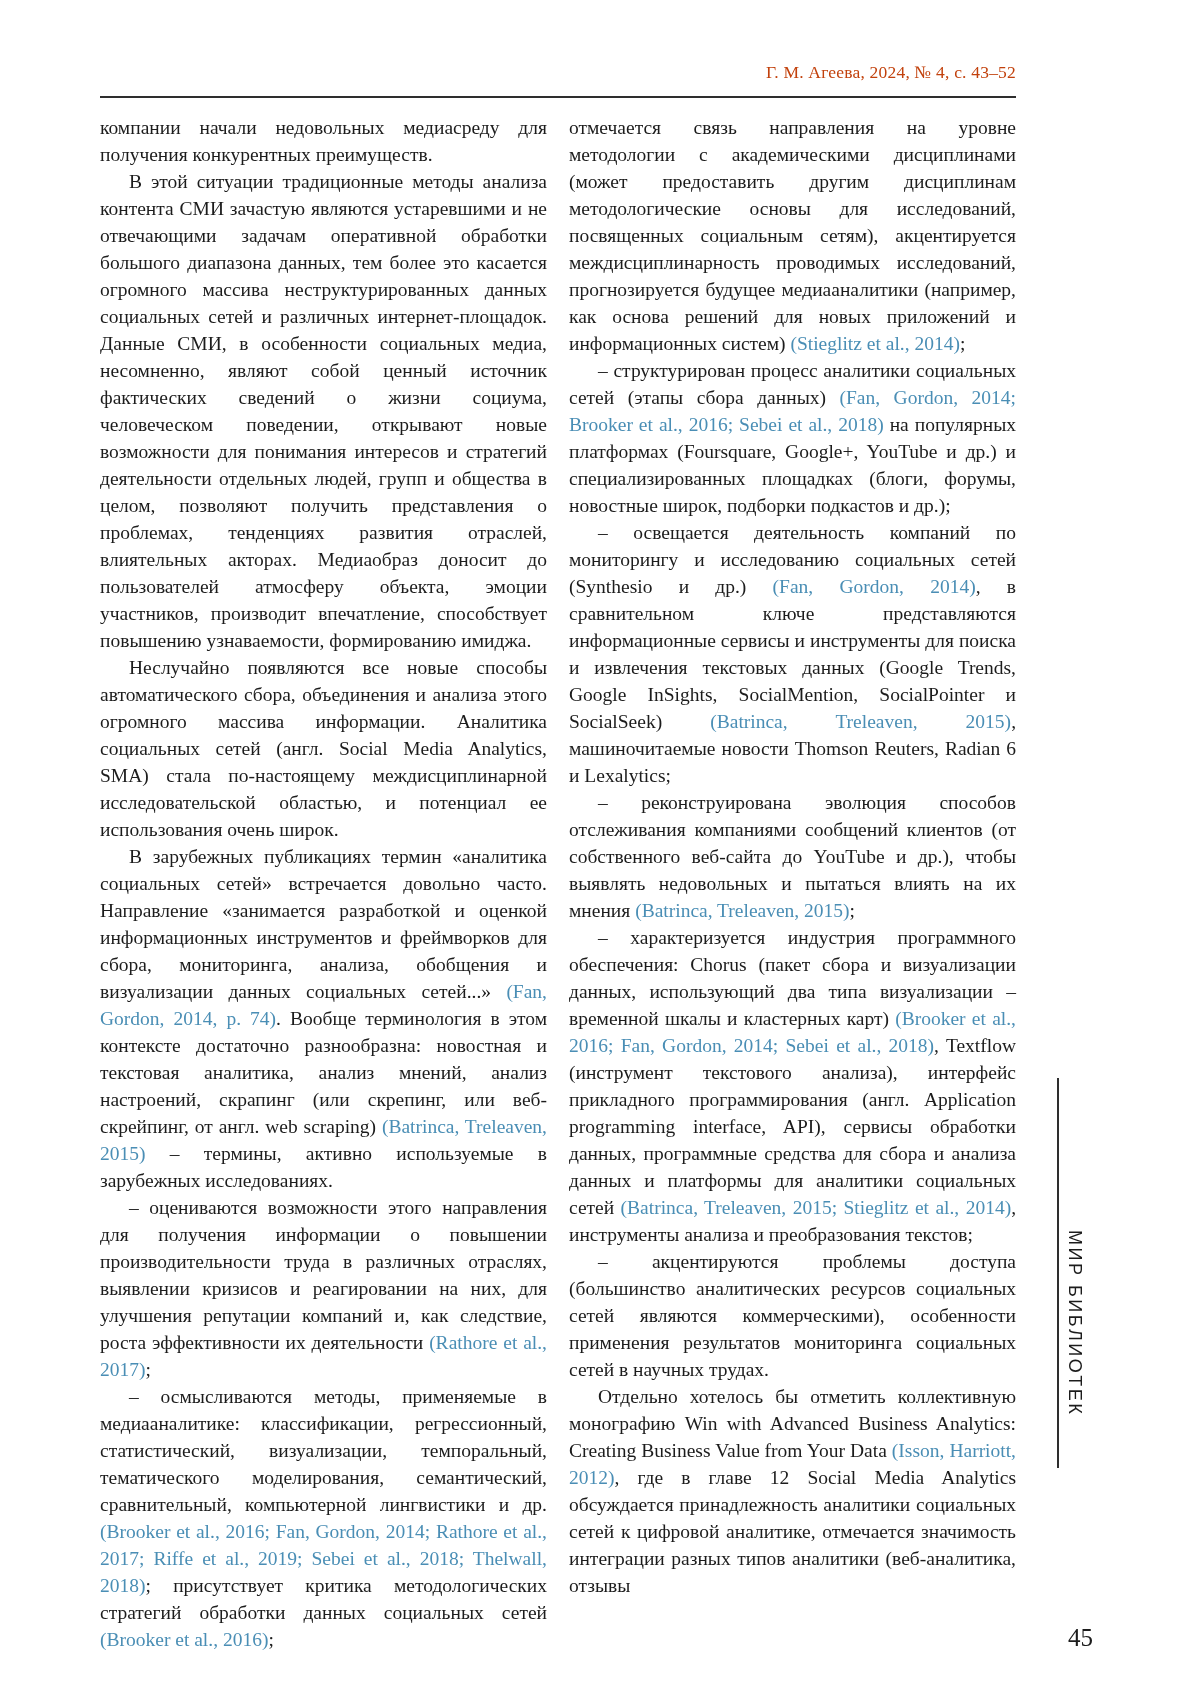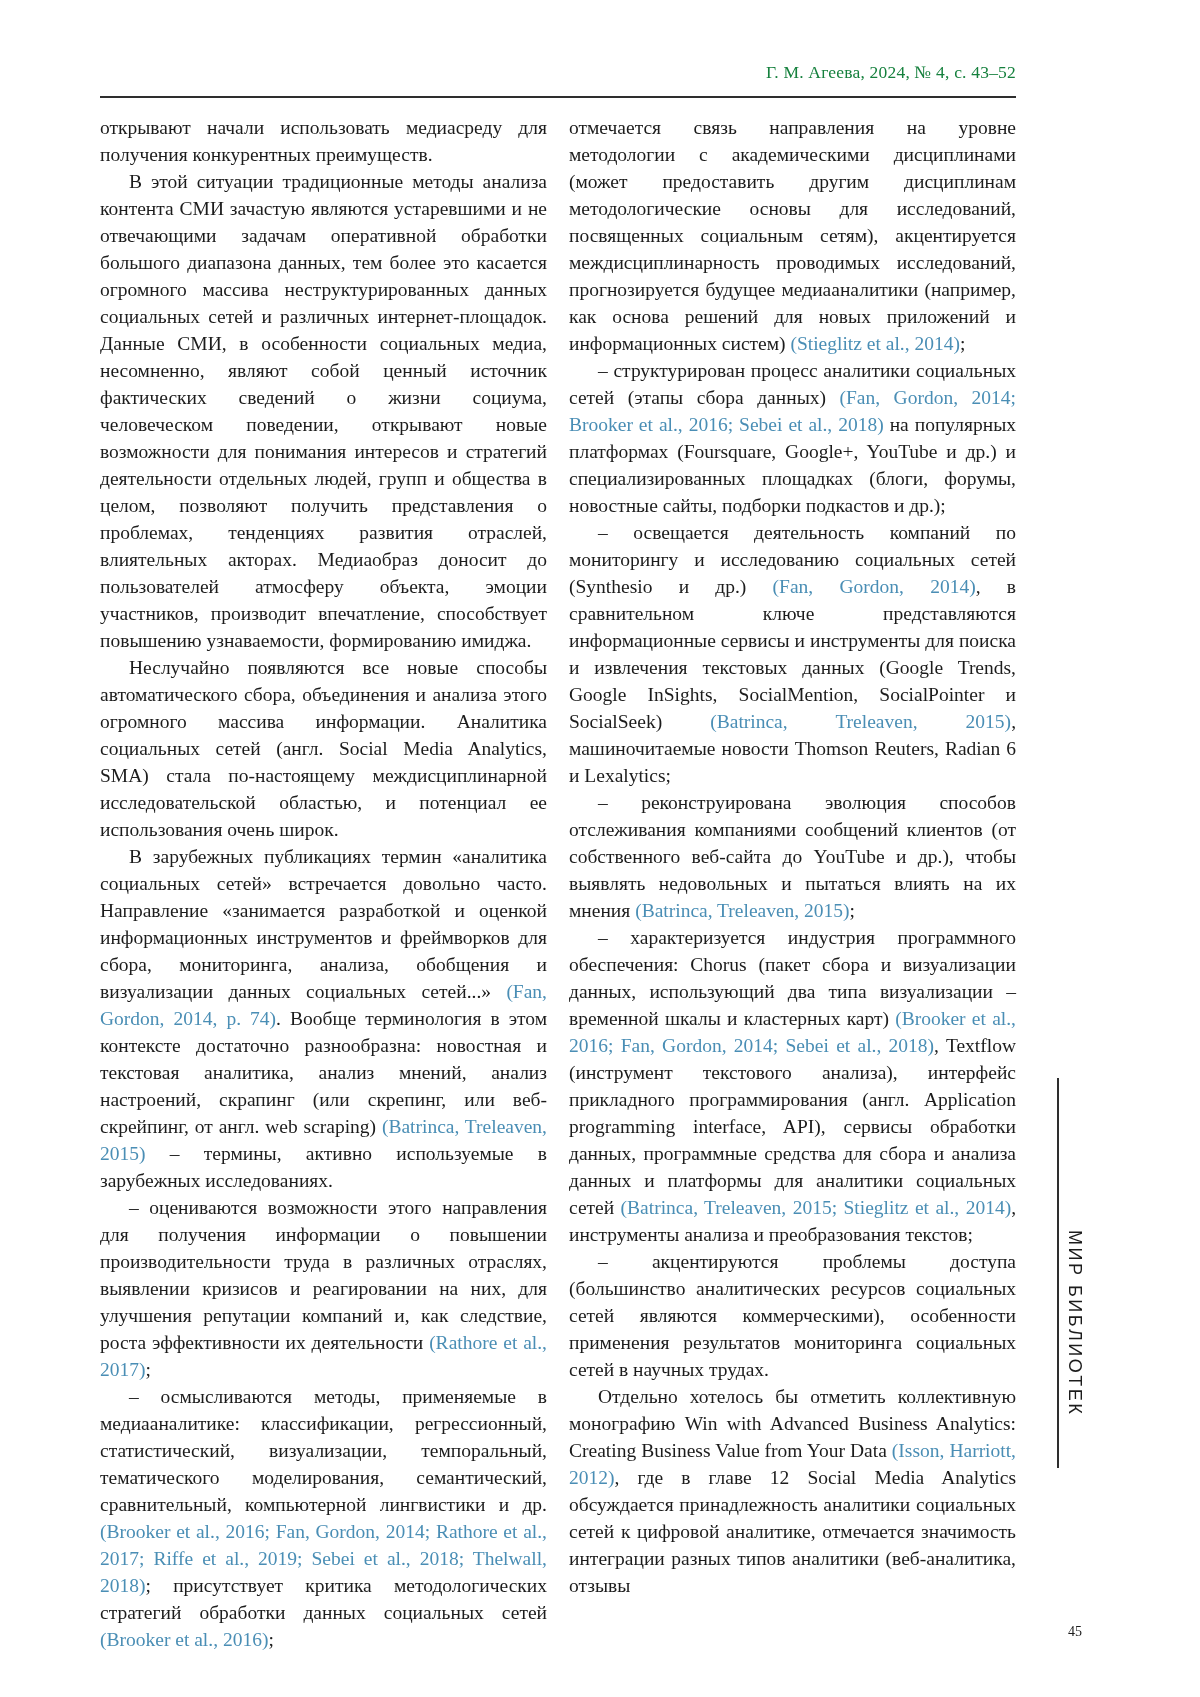--- a/index.html
+++ b/index.html
@@ -12,21 +12,21 @@
     overflow: hidden;
     font-family: "Liberation Serif", serif;
     color: #1c1c1c;
   }
   .running-head {
     position: absolute;
     top: 62px;
     right: 184px;
     font-size: 17.5px;
     letter-spacing: 0.2px;
-    color: #15803d;
+    color: #c2410c;
   }
   .header-rule {
     position: absolute;
     left: 100px;
     top: 96px;
     width: 916px;
     height: 2px;
     background: #2e2e2e;
   }
   .content {
@@ -64,43 +64,43 @@
     font-family: "Liberation Sans", sans-serif;
     font-size: 18px;
     letter-spacing: 2.5px;
     color: #1c1c1c;
     white-space: nowrap;
   }
   .page-number {
     position: absolute;
     left: 1068px;
     top: 1624px;
-    font-size: 14px;
+    font-size: 25px;
     color: #1c1c1c;
   }
 </style>
 </head>
 <body>
 
 <div class="page">
   <div class="running-head">Г. М. Агеева, 2024, № 4, с. 43–52</div>
   <div class="header-rule"></div>
 
   <div class="content">
     <div class="column" id="col-left">
-        <p class="para"><span>открывают начали использовать медиасреду для получения конкурентных преимуществ.</span></p>
+        <p class="para"><span>компании начали недовольных медиасреду для получения конкурентных преимуществ.</span></p>
         <p class="para indent"><span>В этой ситуации традиционные методы анализа контента СМИ зачастую являются устаревшими и не отвечающими задачам оперативной обработки большого диапазона данных, тем более это касается огромного массива неструктурированных данных социальных сетей и различных интернет-площадок. Данные СМИ, в особенности социальных медиа, несомненно, являют собой ценный источник фактических сведений о жизни социума, человеческом поведении, открывают новые возможности для понимания интересов и стратегий деятельности отдельных людей, групп и общества в целом, позволяют получить представления о проблемах, тенденциях развития отраслей, влиятельных акторах. Медиаобраз доносит до пользователей атмосферу объекта, эмоции участников, производит впечатление, способствует повышению узнаваемости, формированию имиджа.</span></p>
         <p class="para indent"><span>Неслучайно появляются все новые способы автоматического сбора, объединения и анализа этого огромного массива информации. Аналитика социальных сетей (англ. Social Media Analytics, SMA) стала по-настоящему междисциплинарной исследовательской областью, и потенциал ее использования очень широк.</span></p>
         <p class="para indent"><span>В зарубежных публикациях термин «аналитика социальных сетей» встречается довольно часто. Направление «занимается разработкой и оценкой информационных инструментов и фреймворков для сбора, мониторинга, анализа, обобщения и визуализации данных социальных сетей...» </span><span class="cite">(Fan, Gordon, 2014, p. 74)</span><span>. Вообще терминология в этом контексте достаточно разнообразна: новостная и текстовая аналитика, анализ мнений, анализ настроений, скрапинг (или скрепинг, или веб-скрейпинг, от англ. web scraping) </span><span class="cite">(Batrinca, Treleaven, 2015)</span><span> – термины, активно используемые в зарубежных исследованиях.</span></p>
         <p class="para indent"><span>– оцениваются возможности этого направления для получения информации о повышении производительности труда в различных отраслях, выявлении кризисов и реагировании на них, для улучшения репутации компаний и, как следствие, роста эффективности их деятельности </span><span class="cite">(Rathore et al., 2017)</span><span>;</span></p>
         <p class="para indent"><span>– осмысливаются методы, применяемые в медиааналитике: классификации, регрессионный, статистический, визуализации, темпоральный, тематического моделирования, семантический, сравнительный, компьютерной лингвистики и др. </span><span class="cite">(Brooker et al., 2016; Fan, Gordon, 2014; Rathore et al., 2017; Riffe et al., 2019; Sebei et al., 2018; Thelwall, 2018)</span><span>; присутствует критика методологических стратегий обработки данных социальных сетей </span><span class="cite">(Brooker et al., 2016)</span><span>;</span></p>
       </div>
     <div class="column" id="col-right">
         <p class="para"><span>отмечается связь направления на уровне методологии с академическими дисциплинами (может предоставить другим дисциплинам методологические основы для исследований, посвященных социальным сетям), акцентируется междисциплинарность проводимых исследований, прогнозируется будущее медиааналитики (например, как основа решений для новых приложений и информационных систем) </span><span class="cite">(Stieglitz et al., 2014)</span><span>;</span></p>
-        <p class="para indent"><span>– структурирован процесс аналитики социальных сетей (этапы сбора данных) </span><span class="cite">(Fan, Gordon, 2014; Brooker et al., 2016; Sebei et al., 2018)</span><span> на популярных платформах (Foursquare, Google+, YouTube и др.) и специализированных площадках (блоги, форумы, новостные сайты, подборки подкастов и др.);</span></p>
+        <p class="para indent"><span>– структурирован процесс аналитики социальных сетей (этапы сбора данных) </span><span class="cite">(Fan, Gordon, 2014; Brooker et al., 2016; Sebei et al., 2018)</span><span> на популярных платформах (Foursquare, Google+, YouTube и др.) и специализированных площадках (блоги, форумы, новостные широк, подборки подкастов и др.);</span></p>
         <p class="para indent"><span>– освещается деятельность компаний по мониторингу и исследованию социальных сетей (Synthesio и др.) </span><span class="cite">(Fan, Gordon, 2014)</span><span>, в сравнительном ключе представляются информационные сервисы и инструменты для поиска и извлечения текстовых данных (Google Trends, Google InSights, SocialMention, SocialPointer и SocialSeek) </span><span class="cite">(Batrinca, Treleaven, 2015)</span><span>, машиночитаемые новости Thomson Reuters, Radian 6 и Lexalytics;</span></p>
         <p class="para indent"><span>– реконструирована эволюция способов отслеживания компаниями сообщений клиентов (от собственного веб-сайта до YouTube и др.), чтобы выявлять недовольных и пытаться влиять на их мнения </span><span class="cite">(Batrinca, Treleaven, 2015)</span><span>;</span></p>
         <p class="para indent"><span>– характеризуется индустрия программного обеспечения: Chorus (пакет сбора и визуализации данных, использующий два типа визуализации – временной шкалы и кластерных карт) </span><span class="cite">(Brooker et al., 2016; Fan, Gordon, 2014; Sebei et al., 2018)</span><span>, Textflow (инструмент текстового анализа), интерфейс прикладного программирования (англ. Application programming interface, API), сервисы обработки данных, программные средства для сбора и анализа данных и платформы для аналитики социальных сетей </span><span class="cite">(Batrinca, Treleaven, 2015; Stieglitz et al., 2014)</span><span>, инструменты анализа и преобразования текстов;</span></p>
         <p class="para indent"><span>– акцентируются проблемы доступа (большинство аналитических ресурсов социальных сетей являются коммерческими), особенности применения результатов мониторинга социальных сетей в научных трудах.</span></p>
         <p class="para indent"><span>Отдельно хотелось бы отметить коллективную монографию Win with Advanced Business Analytics: Creating Business Value from Your Data </span><span class="cite">(Isson, Harriott, 2012)</span><span>, где в главе 12 Social Media Analytics обсуждается принадлежность аналитики социальных сетей к цифровой аналитике, отмечается значимость интеграции разных типов аналитики (веб-аналитика, отзывы</span></p>
       </div>
   </div>
 
   <div class="margin-rule"></div>
   <div class="margin-label">МИР БИБЛИОТЕК</div>

